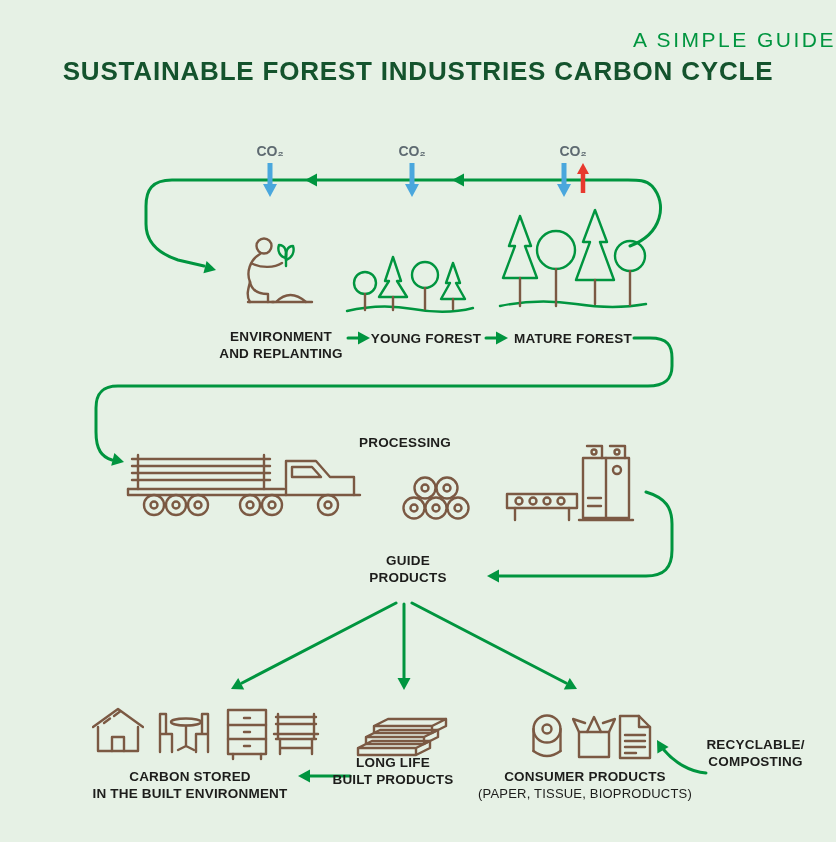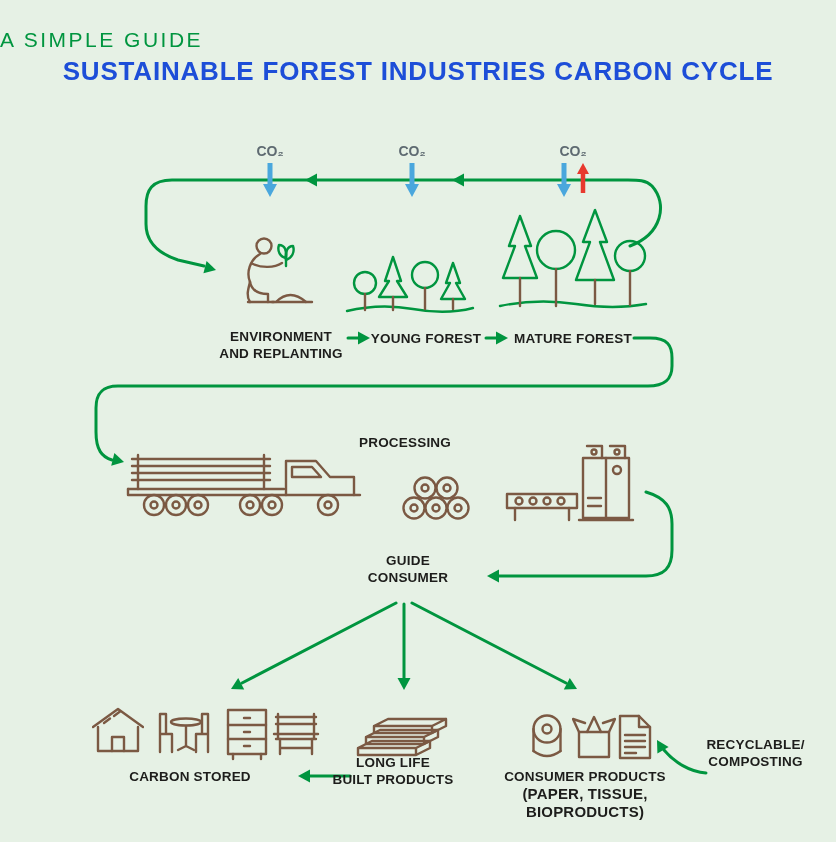--- a/index.html
+++ b/index.html
@@ -7,32 +7,32 @@
     width:836px;height:842px;position:relative;overflow:hidden;
     background:#e6f1e5;
     font-family:"Liberation Sans",sans-serif;
     color:#1d1d1b;
   }
   .abs{position:absolute;}
   #flow-layer{position:absolute;left:0;top:0;z-index:0;}
   .flow-line{fill:none;stroke:#00953f;stroke-width:3;stroke-linecap:round;stroke-linejoin:round;}
   .flow-head{fill:#00953f;stroke:none;}
   .title-kicker{
-    left:0;top:28px;width:836px;text-align:left;z-index:2;
+    left:0;top:28px;width:836px;text-align:right;z-index:2;
     font-size:21px;letter-spacing:2.5px;font-weight:400;color:#00953f;
   }
   .title-main{
     left:0;top:56px;width:836px;text-align:center;z-index:2;
-    font-size:26px;letter-spacing:0.8px;font-weight:700;color:#1d4ed8;
+    font-size:26px;letter-spacing:0.8px;font-weight:700;color:#14532d;
   }
   .stage-label{
     z-index:2;text-align:center;
     font-size:13.5px;line-height:17px;font-weight:700;letter-spacing:0.2px;
   }
-  .stage-label .sub{font-weight:700;font-size:15px;}
+  .stage-label .sub{font-weight:400;font-size:13px;}
   .co2-col{z-index:3;text-align:center;}
   .co2-text{font-size:14px;font-weight:700;color:#5e6a71;display:block;margin-bottom:3px;text-align:center;}
   .co2-arrows{display:flex;justify-content:center;gap:4px;align-items:flex-start;}
   .icon{z-index:2;}
   .icon svg{display:block;width:100%;height:100%;}
   .icon path,.icon circle,.icon ellipse,.icon line,.icon rect{
     fill:none;stroke-width:2.4;stroke-linecap:round;stroke-linejoin:round;
   }
   .s-brown{stroke:#7b5943;}
   .s-green{stroke:#00953f;}
@@ -223,21 +223,21 @@
     <circle class="s-brown" cx="91" cy="14" r="2.5"></circle>
     <circle class="s-brown" cx="114" cy="14" r="2.5"></circle>
     <path class="s-brown" d="M 85 60 H 98 M 85 68 H 98"></path>
     <circle class="s-brown" cx="114" cy="32" r="4"></circle>
     <path class="s-brown" d="M 76 82 H 130"></path>
   </svg>
 </div>
 
 <div class="abs stage-label" style="left:340px;top:552px;width:136px;">
   <span>GUIDE</span><br>
-  <span>CONSUMER</span>
+  <span>PRODUCTS</span>
 </div>
 
 <div class="abs icon" style="left:92px;top:706px;width:52px;height:50px;">
   <svg viewBox="0 0 52 50">
     <path class="s-brown" d="M 1 21 L 26 3 L 51 21"></path>
     <path class="s-brown" d="M 6 21 V 45 H 46 V 21"></path>
     <path class="s-brown" d="M 20 45 V 31 H 32 V 45"></path>
     <path class="s-brown" d="M 12 17 l 6 -4.5 M 22 10 l 6 -4.5"></path>
   </svg>
 </div>
@@ -298,20 +298,21 @@
 <div class="abs icon" style="left:618px;top:714px;width:34px;height:46px;">
   <svg viewBox="0 0 34 46">
     <path class="s-brown" d="M 2 2 H 21 L 32 13 V 44 H 2 Z"></path>
     <path class="s-brown" d="M 21 2 V 13 H 32"></path>
     <path class="s-brown" d="M 7 21 H 27 M 7 27 H 27 M 7 33 H 27 M 7 39 H 18"></path>
   </svg>
 </div>
 
 <div class="abs stage-label" style="left:55px;top:768px;width:270px;">
   <span>CARBON STORED</span><br>
+  <span>IN THE BUILT ENVIRONMENT</span>
 </div>
 <div class="abs stage-label" style="left:320px;top:754px;width:146px;">
   <span>LONG LIFE</span><br>
   <span>BUILT PRODUCTS</span>
 </div>
 <div class="abs stage-label" style="left:462px;top:768px;width:246px;">
   <span>CONSUMER PRODUCTS</span><br>
   <span class="sub">(PAPER, TISSUE, BIOPRODUCTS)</span>
 </div>
 <div class="abs stage-label" style="left:693px;top:736px;width:125px;">

